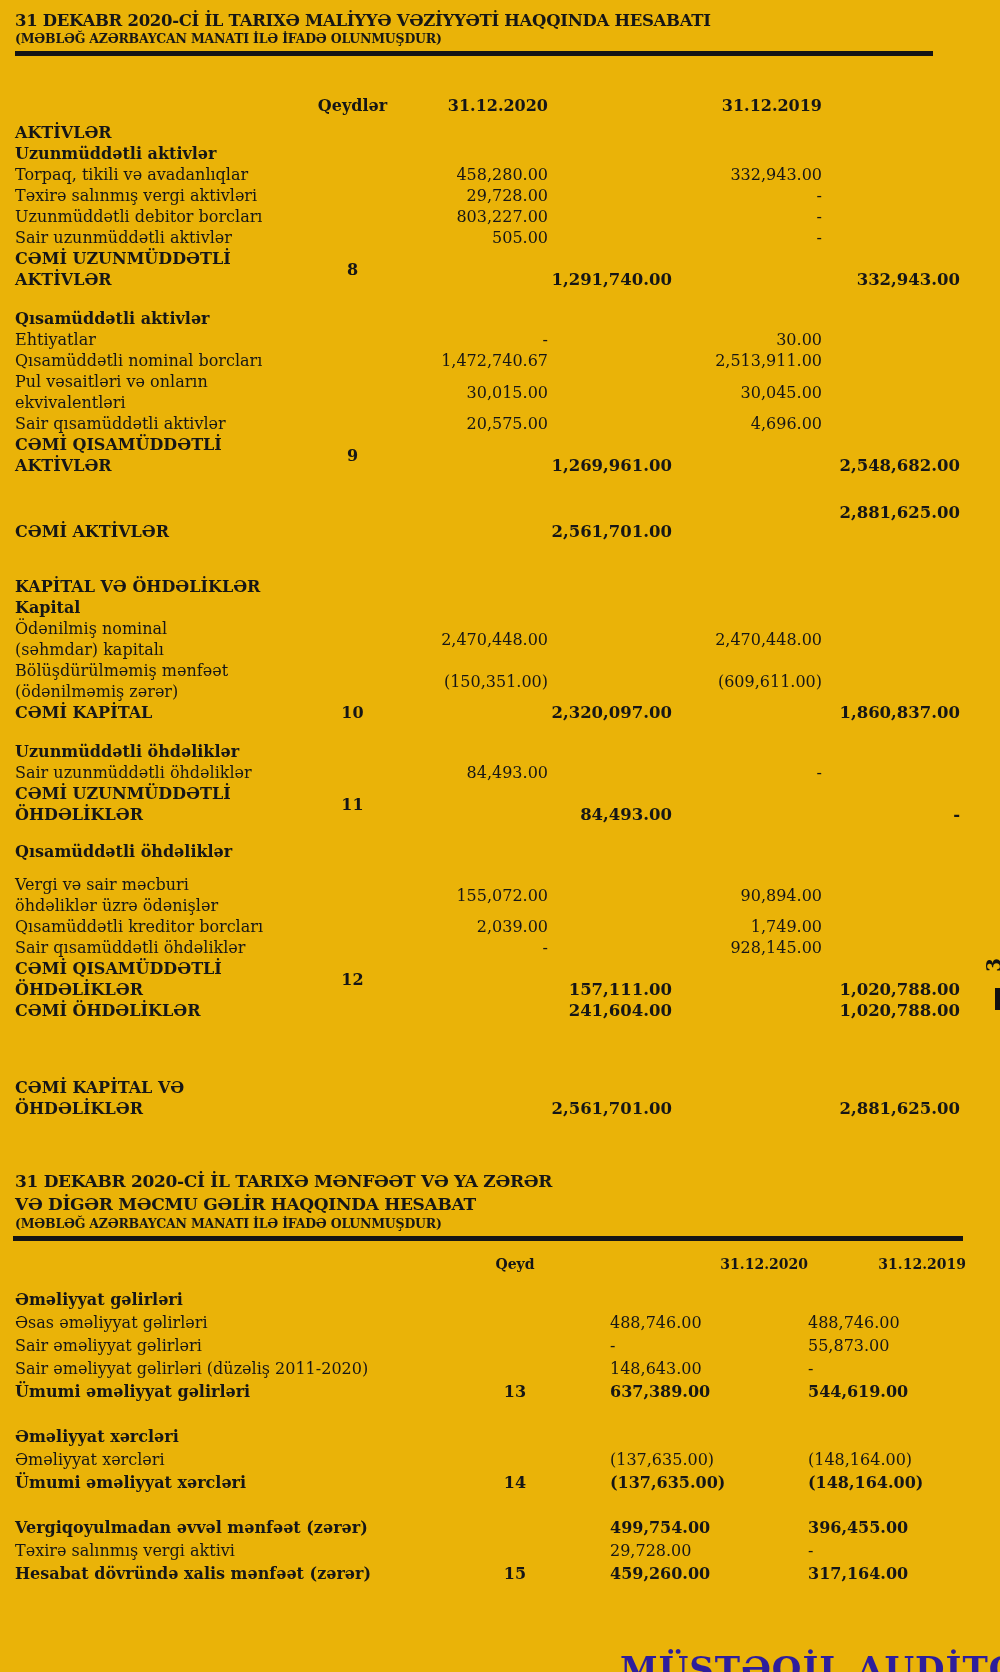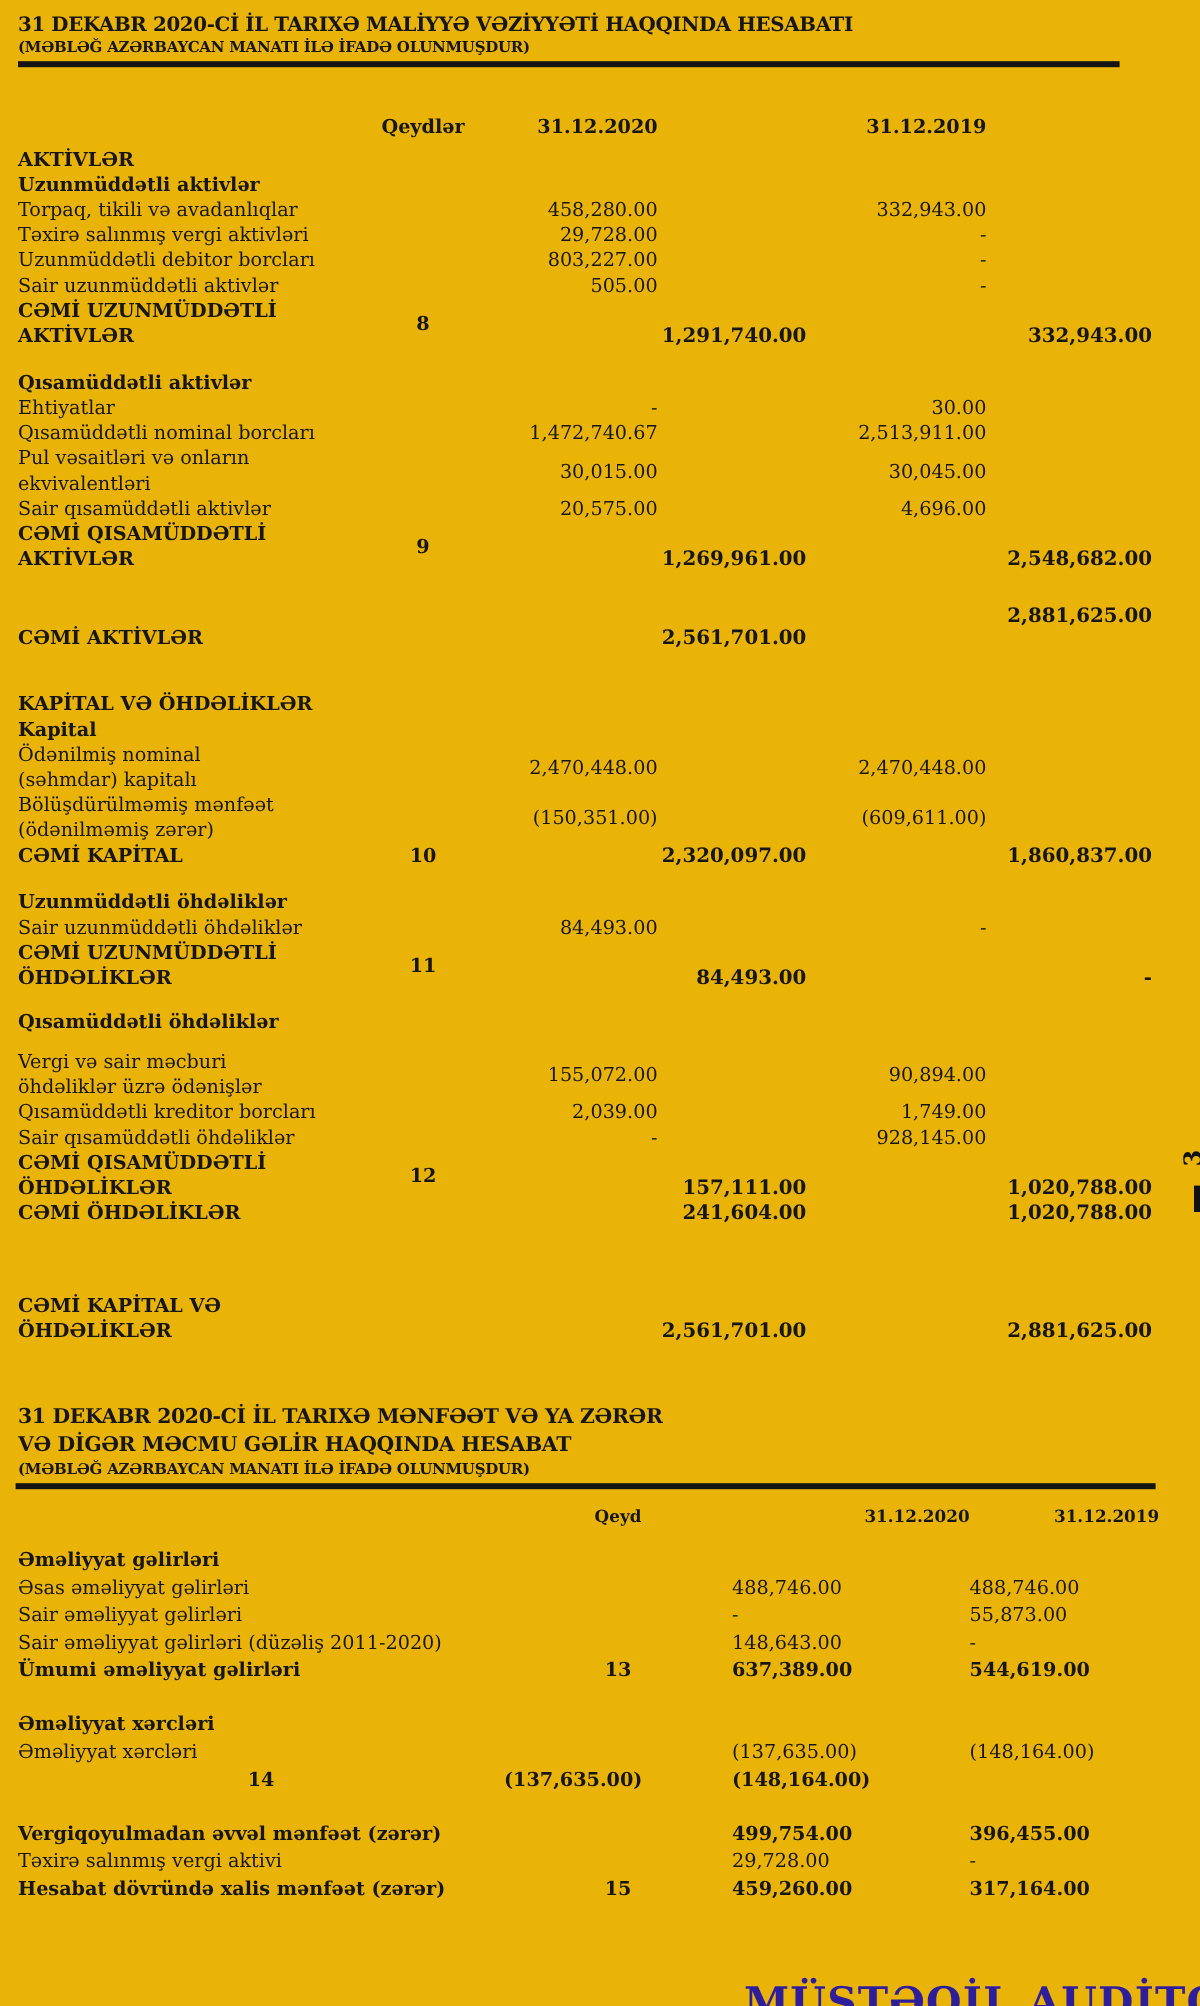--- a/index.html
+++ b/index.html
@@ -374,20 +374,21 @@
         <span class="num"></span>
         <span class="num"></span>
     </div>
     <div class="ir">
       <span class="lbl">Əməliyyat xərcləri</span>
       <span class="note"></span>
       <span class="num">(137,635.00)</span>
       <span class="num">(148,164.00)</span>
     </div>
     <div class="ir tot">
+      <span class="lbl">Ümumi əməliyyat xərcləri</span>
       <span class="note">14</span>
       <span class="num">(137,635.00)</span>
       <span class="num">(148,164.00)</span>
     </div>
 
     <div class="ir tot mtg">
       <span class="lbl">Vergiqoyulmadan əvvəl mənfəət (zərər)</span>
       <span class="note"></span>
       <span class="num">499,754.00</span>
       <span class="num">396,455.00</span>

